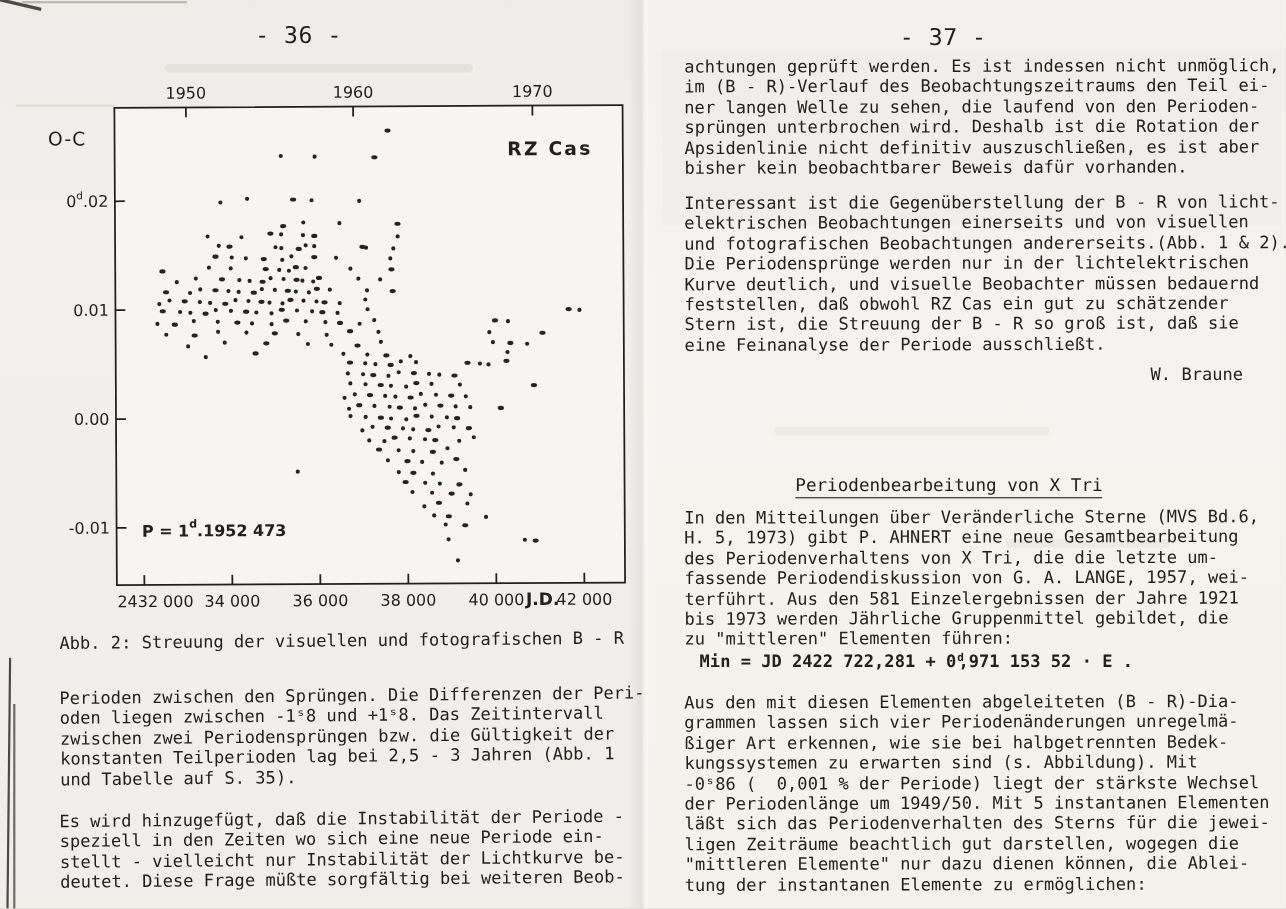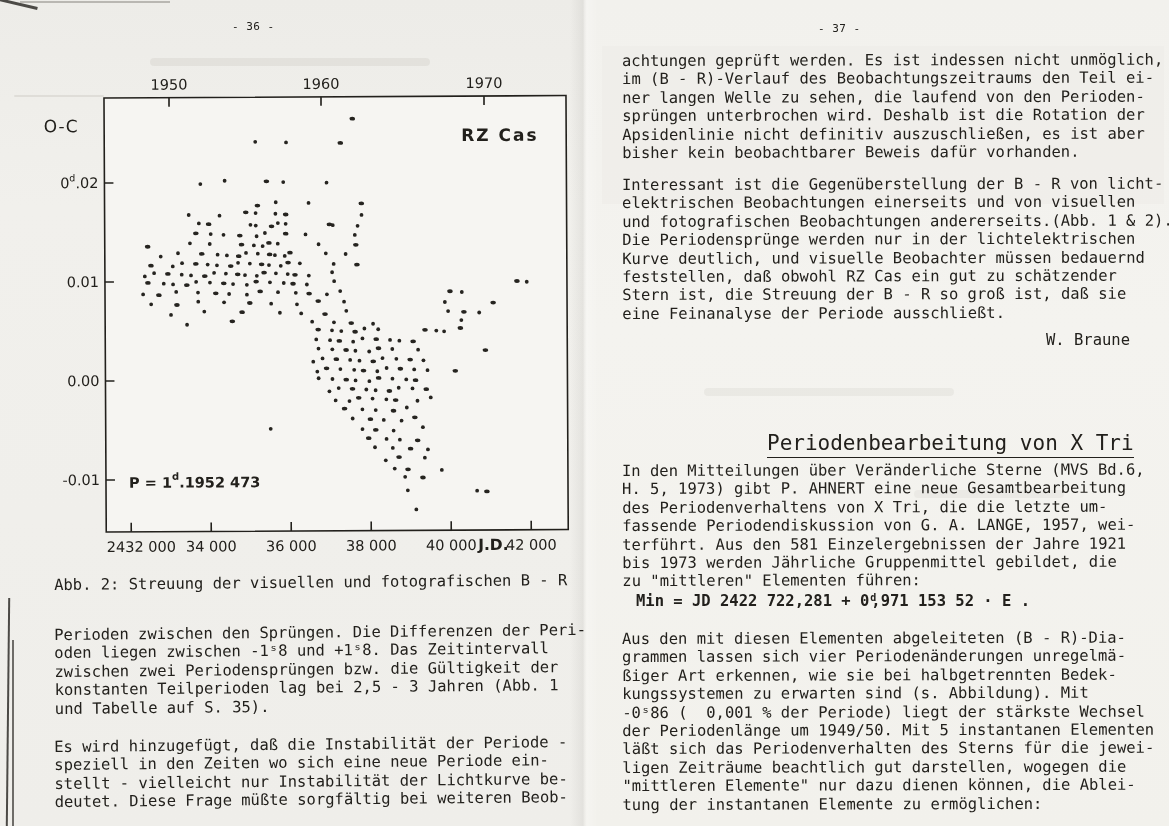--- a/index.html
+++ b/index.html
@@ -5,29 +5,29 @@
   html,body{margin:0;padding:0;}
   body{
     width:1169px;height:826px;position:relative;overflow:hidden;
     background:#d9d7d2;
     font-family:"DejaVu Sans Mono", monospace;
     color:#22201c;
   }
   .page{position:absolute;top:0;height:826px;}
   #left-page{left:0;width:584px;background:linear-gradient(180deg,#edece8 0%,#f1f0ec 25%,#efeeea 100%);}
   #right-page{left:584px;width:585px;background:linear-gradient(180deg,#f2f1ed 0%,#f4f3ef 40%,#f2f1ec 100%);}
-  .pagenum{position:absolute;font-size:11px;letter-spacing:.5px;z-index:3;}
+  .pagenum{position:absolute;font-size:21px;letter-spacing:.5px;z-index:3;}
   .para{position:absolute;font-size:15.5px;line-height:18.4px;white-space:pre;z-index:3;}
   .tilt-left{transform:rotate(-0.55deg);transform-origin:left top;}
   .tilt-chart{transform:rotate(-0.3deg);transform-origin:center;}
   .tilt-right{transform:rotate(-0.15deg);transform-origin:left top;}
   #figure-caption{position:absolute;left:54px;top:576px;font-size:15.5px;white-space:pre;z-index:3;}
   #section-heading{
-    position:absolute;left:723px;top:431px;font-size:21px;white-space:pre;
-    border-bottom:1.6px solid #22201c;padding-bottom:2px;z-index:3;margin-left:44px;
+    position:absolute;left:723px;top:431px;font-size:16px;white-space:pre;
+    border-bottom:1.6px solid #22201c;padding-bottom:2px;z-index:3;
   }
   #signature{position:absolute;left:1046px;top:331px;font-size:15.5px;white-space:pre;z-index:3;text-align:center;}
   #formula-line{position:absolute;left:636px;top:592px;font-size:15.5px;white-space:pre;z-index:3;font-weight:bold;}
   #formula-line sup{font-size:10px;line-height:0;position:relative;top:1px;left:1px;margin-right:-4px;}
   #chart-svg{position:absolute;left:0;top:0;z-index:2;}
   
   .ghost{position:absolute;background:#d9d7d1;opacity:.5;border-radius:4px;filter:blur(.7px);z-index:1;}
   .tone{position:absolute;background:#ecebe7;opacity:.55;z-index:0;}
   .edge{position:absolute;background:#4c4a46;z-index:4;}
   .gutter{

